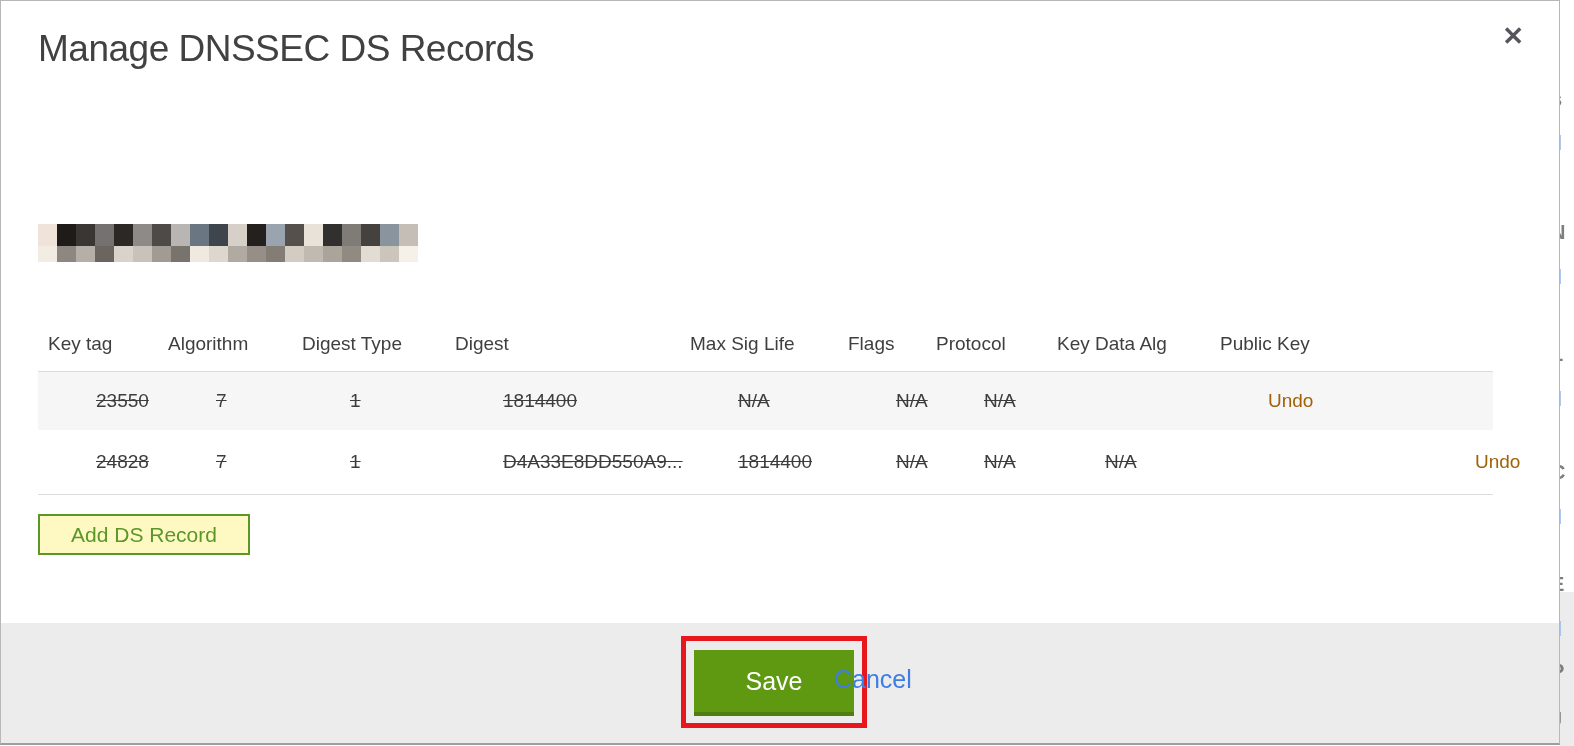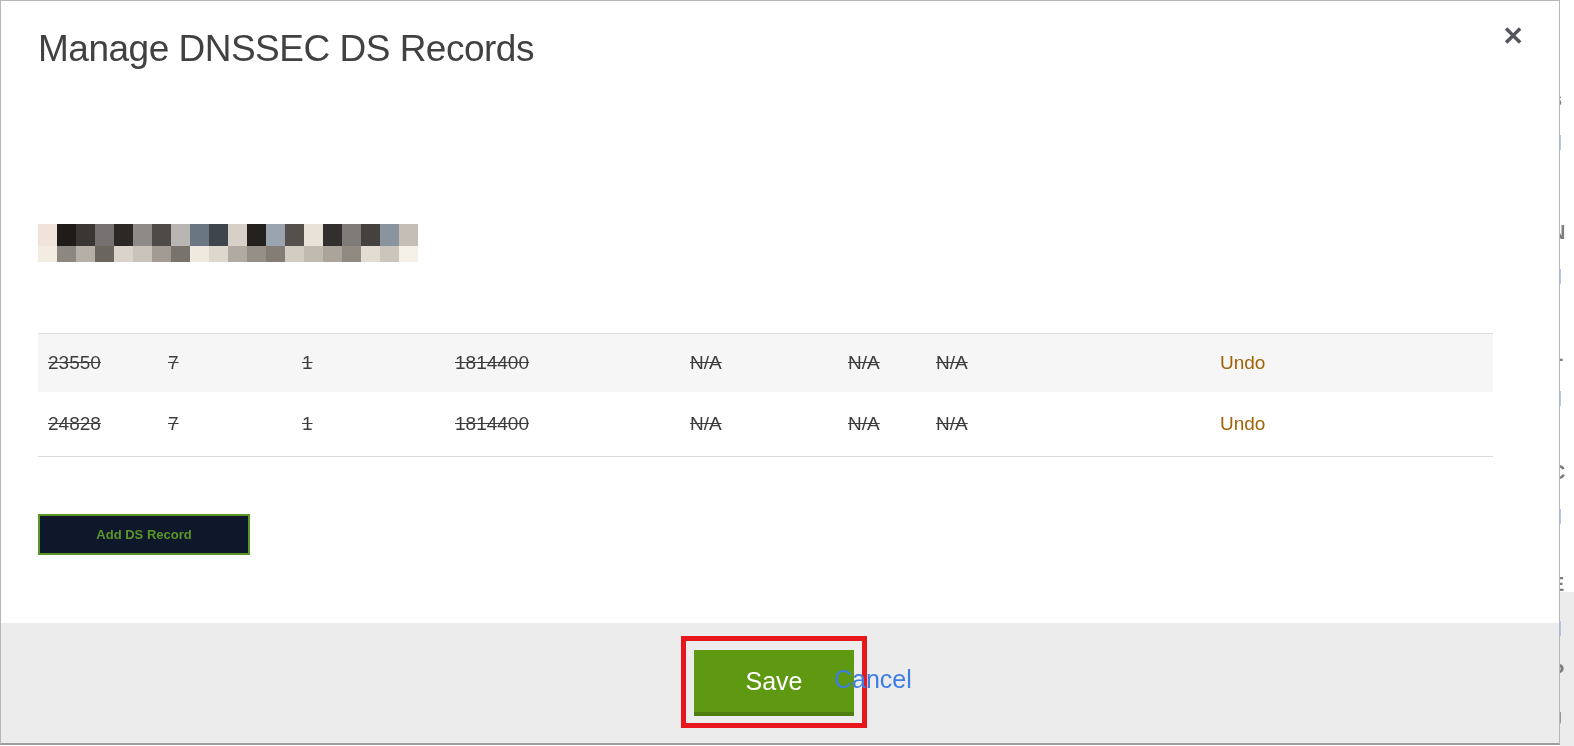--- a/index.html
+++ b/index.html
@@ -104,42 +104,41 @@
   .trow { height: 59px; }
   .trow.odd {
     background: #f6f6f6;
     border-top: 1px solid #dcdcdc;
   }
   .trow.even {
     height: 65px;
     background: #ffffff;
     border-bottom: 1px solid #dcdcdc;
   }
-  .cell { text-decoration: line-through; }
+  .cell { text-decoration: line-through; margin-left: 48px; }
   .cell.empty { text-decoration: none; }
   .cell.undo {
     text-decoration: none;
     color: #a16207;
     cursor: pointer;
   }
 
   .add-btn {
     position: absolute;
     left: 37px; top: 513px;
     width: 212px; height: 41px;
-    background: #0f172a;
+    background: #fef9c3;
     border: 2px solid #5a9628;
     color: #5a9628;
-    font-size: 13px;
+    font-size: 21px;
     font-family: "Liberation Sans", sans-serif;
     cursor: pointer;
     display: flex;
     align-items: center;
     justify-content: center;
-    font-weight: bold;
   }
 
   
   .modal-footer {
     position: absolute;
     left: 0; bottom: 0;
     width: 100%; height: 120px;
     background: #ececec;
   }
 
@@ -241,37 +240,50 @@
           <div class="px" style="background: rgb(145, 138, 131);"></div>
           <div class="px" style="background: rgb(226, 220, 211);"></div>
           <div class="px" style="background: rgb(203, 197, 188);"></div>
           <div class="px" style="background: rgb(245, 240, 232);"></div>
         </div>
       </div>
 
 
     <div class="ds-table">
 
+      <div class="grid-row thead">
+        <div class="hcell">Key tag</div>
+        <div class="hcell">Algorithm</div>
+        <div class="hcell">Digest Type</div>
+        <div class="hcell">Digest</div>
+        <div class="hcell">Max Sig Life</div>
+        <div class="hcell">Flags</div>
+        <div class="hcell">Protocol</div>
+        <div class="hcell">Key Data Alg</div>
+        <div class="hcell">Public Key</div>
+        <div class="hcell"></div>
+      </div>
 
       <div class="grid-row trow odd">
         <div class="cell">23550</div>
         <div class="cell">7</div>
         <div class="cell">1</div>
         <div class="cell">1814400</div>
         <div class="cell">N/A</div>
         <div class="cell">N/A</div>
         <div class="cell">N/A</div>
         <div class="cell empty"></div>
         <div class="cell undo">Undo</div>
       </div>
 
       <div class="grid-row trow even">
         <div class="cell">24828</div>
         <div class="cell">7</div>
         <div class="cell">1</div>
+        <div class="cell">D4A33E8DD550A9...</div>
         <div class="cell">1814400</div>
         <div class="cell">N/A</div>
         <div class="cell">N/A</div>
         <div class="cell">N/A</div>
         <div class="cell empty"></div>
         <div class="cell undo">Undo</div>
       </div>
 
     </div>
 

